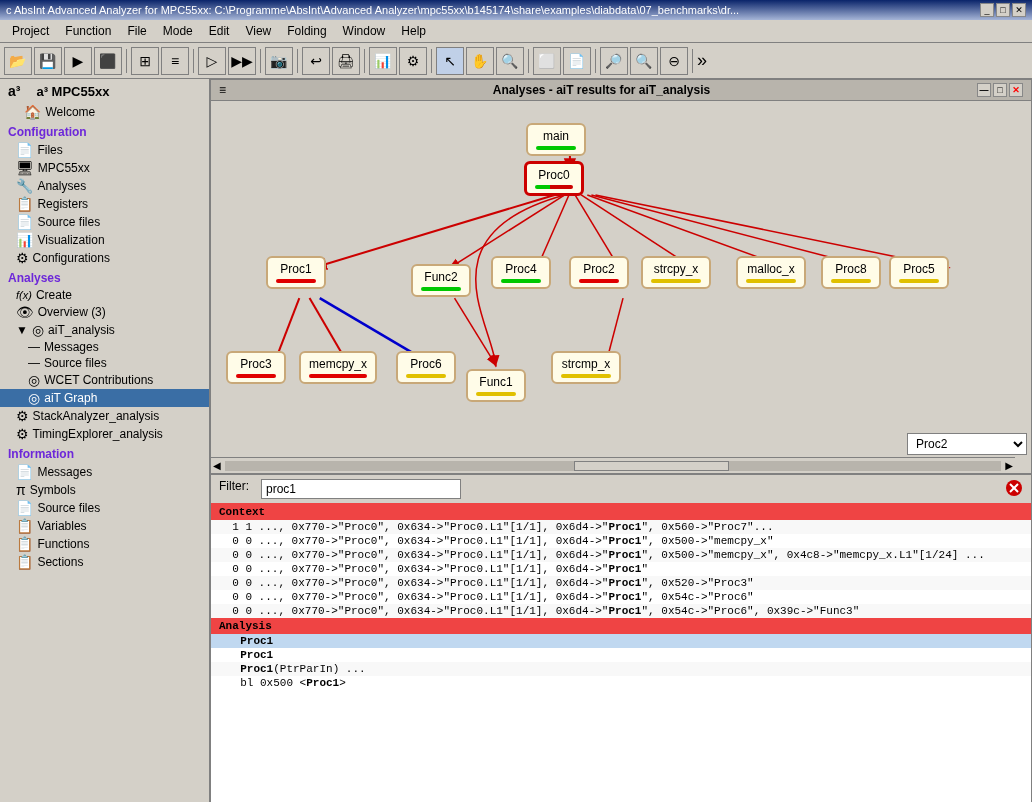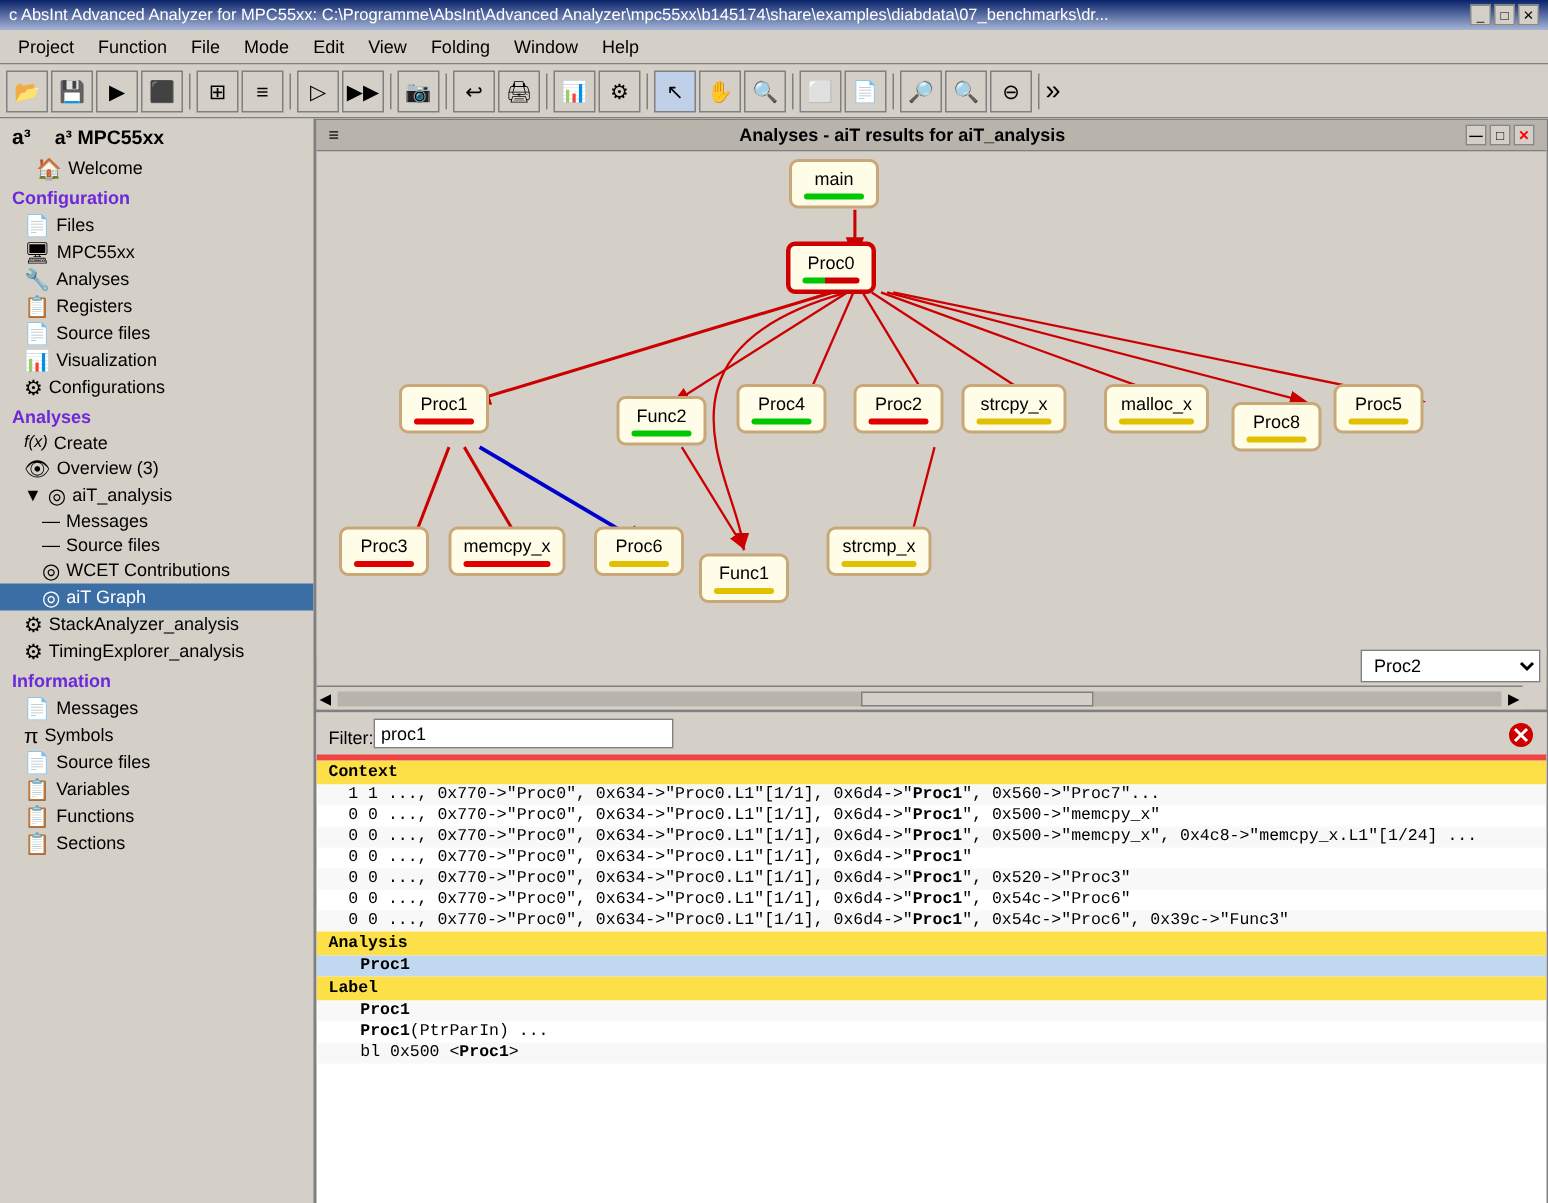--- a/index.html
+++ b/index.html
@@ -216,25 +216,25 @@
       flex: 1;
       display: flex;
       flex-direction: column;
       border: 1px solid #808080;
       background: white;
       overflow: hidden;
     }
 
     #filter-row {
       display: flex;
-      align-items: flex-end;
+      align-items: flex-start;
       padding: 4px 8px;
       background: #d4d0c8;
-      gap: 0;
-      border-bottom: 4px solid #ef4444;
+      gap: 12px;
+      border-bottom: 1px solid #ef4444;
     }
     #filter-label { font-size: 12px; }
     #filter-input {
       border: 1px solid #808080;
       background: white;
       padding: 2px 4px;
       font-size: 12px;
       width: 200px;
     }
     #filter-clear {
@@ -247,21 +247,21 @@
     }
 
     #results-table {
       flex: 1;
       overflow-y: auto;
       font-size: 11px;
       font-family: 'Courier New', monospace;
     }
 
     .result-section-header {
-      background: #fde047;
+      background: #ef4444;
       padding: 2px 8px;
       font-weight: bold;
       font-size: 11px;
     }
     .result-row {
       padding: 1px 8px;
       white-space: nowrap;
       overflow: hidden;
       text-overflow: ellipsis;
     }
@@ -484,21 +484,21 @@
 
           <line x1="100" y1="193" x2="210" y2="258" stroke="#0000cc" stroke-width="2.5" marker-end="url(#arrowBlue)"></line>
 
           <line x1="232" y1="193" x2="272" y2="258" stroke="#cc0000" stroke-width="1.5" marker-end="url(#arrowRed)"></line>
 
           <line x1="397" y1="193" x2="380" y2="258" stroke="#cc0000" stroke-width="1.5" marker-end="url(#arrowRed)"></line>
 
           <path d="M 340 92 C 200 130, 270 220, 272 258" stroke="#cc0000" stroke-width="1.5" fill="none" marker-end="url(#arrowRed)"></path>
         </svg>
 
-        <div class="call-node" style="left:315px; top:5px;">
+        <div class="call-node" style="left:315px; top:22px;">
           <span>main</span>
           <div class="node-bar bar-green"></div>
         </div>
 
         <div class="call-node" style="left:313px; top:60px; border-color:#cc0000; border-width:3px;">
           <span>Proc0</span>
           <div class="node-bar" style="background: linear-gradient(to right, #00c800 40%, #cc0000 40%);"></div>
         </div>
 
         <div class="call-node" style="left:55px; top:155px;">
@@ -524,21 +524,21 @@
         <div class="call-node" style="left:430px; top:155px; min-width:70px;">
           <span>strcpy_x</span>
           <div class="node-bar bar-yellow"></div>
         </div>
 
         <div class="call-node" style="left:525px; top:155px; min-width:70px;">
           <span>malloc_x</span>
           <div class="node-bar bar-yellow"></div>
         </div>
 
-        <div class="call-node" style="left:610px; top:155px;margin-top:12px;">
+        <div class="call-node" style="left:610px; top:155px;">
           <span>Proc8</span>
           <div class="node-bar bar-yellow"></div>
         </div>
 
         <div class="call-node" style="left:678px; top:155px;">
           <span>Proc5</span>
           <div class="node-bar bar-yellow"></div>
         </div>
 
         <div class="call-node" style="left:15px; top:250px;">
@@ -626,21 +626,20 @@
         </div>
         <div class="result-row" style="font-family:'Courier New',monospace; font-size:11px;">
           &nbsp;&nbsp;0 0 ..., 0x770-&gt;"Proc0", 0x634-&gt;"Proc0.L1"[1/1], 0x6d4-&gt;"<strong>Proc1</strong>", 0x54c-&gt;"Proc6", 0x39c-&gt;"Func3"
         </div>
 
         <div class="result-section-header">Analysis</div>
         <div class="result-row selected" style="font-family:'Courier New',monospace; font-size:11px; padding-left:16px;">
           &nbsp;&nbsp;<strong>Proc1</strong>
         </div>
 
-        <div class="result-section-header">Label</div>
         <div class="result-row" style="font-family:'Courier New',monospace; font-size:11px; padding-left:16px;">
           &nbsp;&nbsp;<strong>Proc1</strong>
         </div>
         <div class="result-row" style="font-family:'Courier New',monospace; font-size:11px; padding-left:16px;">
           &nbsp;&nbsp;<strong>Proc1</strong>(PtrParIn) ...
         </div>
         <div class="result-row" style="font-family:'Courier New',monospace; font-size:11px; padding-left:16px;">
           &nbsp;&nbsp;bl 0x500 &lt;<strong>Proc1</strong>&gt;
         </div>
       </div>

